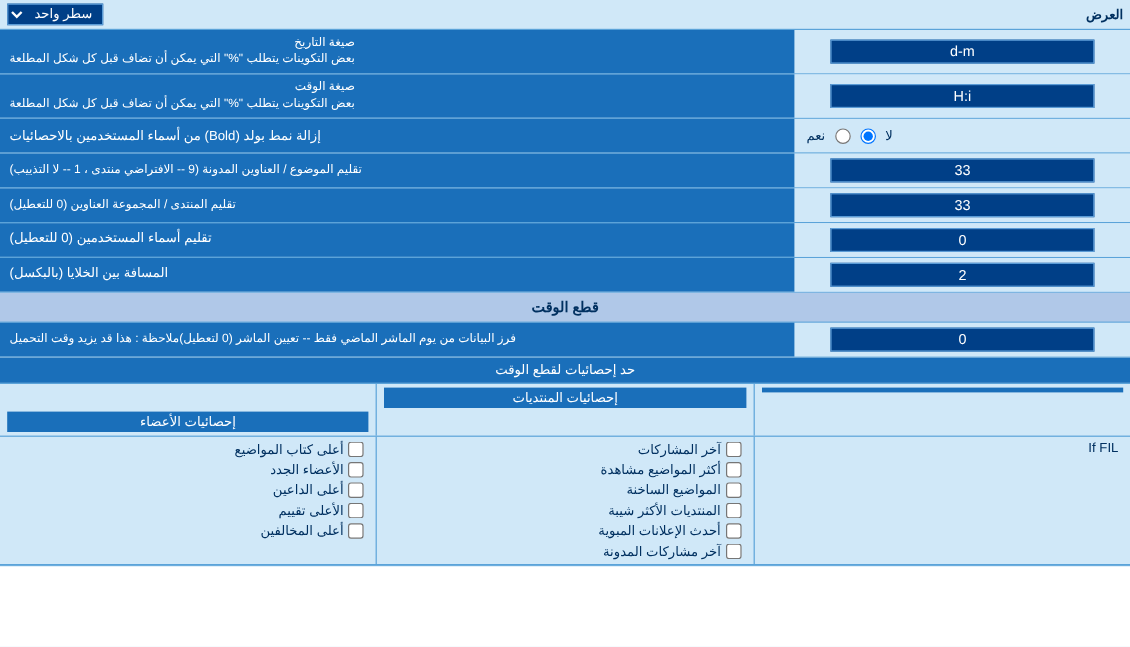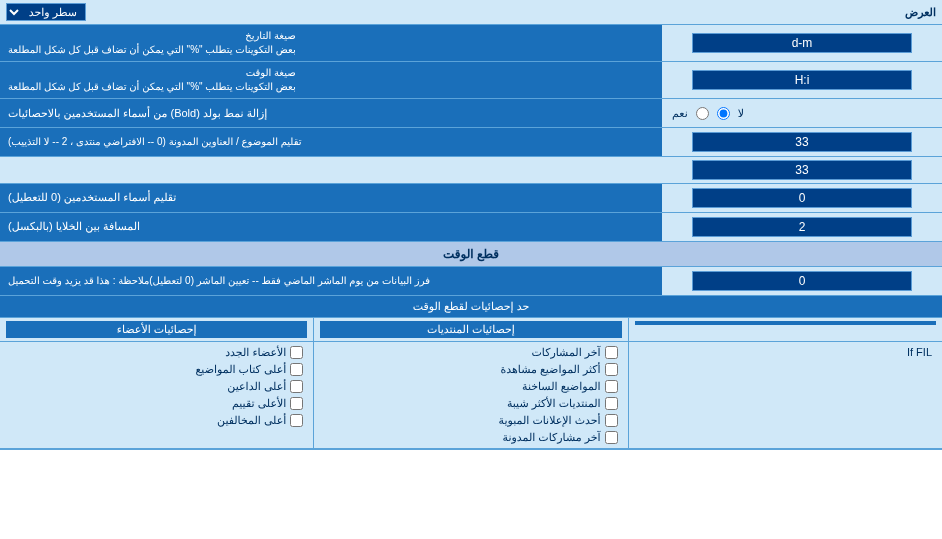--- a/index.html
+++ b/index.html
@@ -172,27 +172,30 @@
     <div class="radio-label">
       إزالة نمط بولد (Bold) من أسماء المستخدمين بالاحصائيات
     </div>
   </div>
 
   <div class="row">
     <div class="input-cell">
       <input type="text" value="33" style="">
     </div>
     <div class="label-cell small-text">
-      تقليم الموضوع / العناوين المدونة (0 -- الافتراضي منتدى ، 2 -- لا التذييب)
+      تقليم الموضوع / العناوين المدونة (9 -- الافتراضي منتدى ، 1 -- لا التذييب)
     </div>
   </div>
 
   <div class="row">
     <div class="input-cell">
       <input type="text" value="33" style="">
+    </div>
+    <div class="label-cell small-text">
+      تقليم المنتدى / المجموعة العناوين (0 للتعطيل)
     </div>
   </div>
 
   <div class="row">
     <div class="input-cell">
       <input type="text" value="0" style="">
     </div>
     <div class="label-cell">
       تقليم أسماء المستخدمين (0 للتعطيل)
     </div>
@@ -231,21 +234,21 @@
 
       <div style="flex:1; padding:3px 6px; border-left:1px solid #5ba3d9;">
         <div style="background:#1a6fba; color:#fff; text-align:center; padding:2px 4px; font-size:11px;"></div>
       </div>
 
       <div style="flex:1; padding:3px 6px; border-left:1px solid #5ba3d9;">
         <div style="background:#1a6fba; color:#fff; text-align:center; padding:2px 0; font-size:11px;">إحصائيات المنتديات</div>
       </div>
 
       <div style="flex:1; padding:3px 6px;">
-        <div style="background:#1a6fba; color:#fff; text-align:center; padding:2px 4px; font-size:11px;">إحصائيات الأعضاء</div>
+        <div style="background:#1a6fba; color:#fff; text-align:center; padding:2px 4px; font-size:11px;margin-top:20px;">إحصائيات الأعضاء</div>
       </div>
     </div>
 
     <div style="display:flex; border-bottom:1px solid #5ba3d9;">
 
       <div style="flex:1; padding:3px 8px; border-left:1px solid #5ba3d9; display:flex; flex-direction:column; gap:2px;">
         <div class="checkbox-row">
           <span style="font-size:11px; color:#003060;">If FIL</span>
         </div>
       </div>
@@ -273,28 +276,28 @@
         </div>
         <div class="checkbox-row">
           <input type="checkbox" style="">
           <span style="font-size:11px; color:#003060;margin-left:24px;">آخر مشاركات المدونة</span>
         </div>
       </div>
 
       <div style="flex:1; padding:3px 8px; display:flex; flex-direction:column; gap:2px;">
         <div class="checkbox-row">
           <input type="checkbox" style="">
+          <span style="font-size:11px; color:#003060;">أعلى كتاب المواضيع</span>
+        </div>
+        <div class="checkbox-row">
+          <input type="checkbox" style="">
           <span style="font-size:11px; color:#003060;">الأعضاء الجدد</span>
         </div>
         <div class="checkbox-row">
           <input type="checkbox" style="">
-          <span style="font-size:11px; color:#003060;">أعلى كتاب المواضيع</span>
-        </div>
-        <div class="checkbox-row">
-          <input type="checkbox" style="">
           <span style="font-size:11px; color:#003060;">أعلى الداعين</span>
         </div>
         <div class="checkbox-row">
           <input type="checkbox" style="">
           <span style="font-size:11px; color:#003060;">الأعلى تقييم</span>
         </div>
         <div class="checkbox-row">
           <input type="checkbox" style="">
           <span style="font-size:11px; color:#003060;">أعلى المخالفين</span>
         </div>

